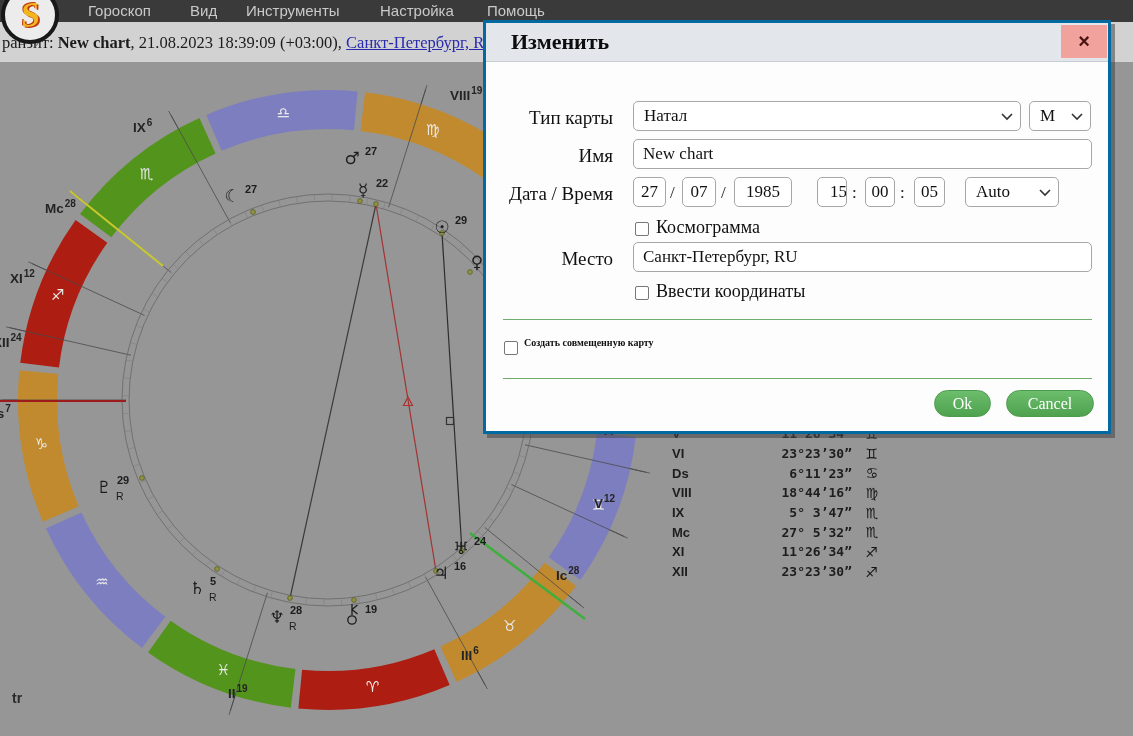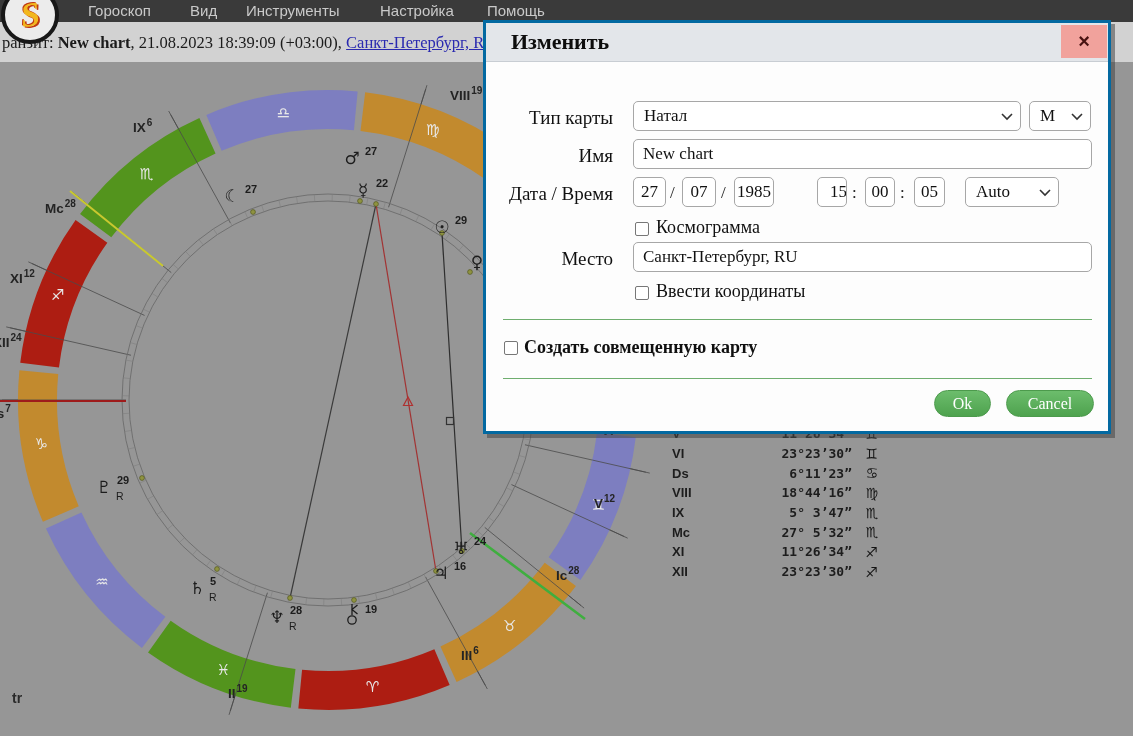--- a/index.html
+++ b/index.html
@@ -343,21 +343,21 @@
   </div>
 
   <div class="f-label" style="top:122px">Имя</div>
   <input class="ctl ti" style="left: 147px; top: 116px; width: 459px;" type="text" value="New chart">
 
   <div class="f-label" style="top:160px">Дата / Время</div>
   <input class="ctl num" style="left: 147px; top: 154px; width: 33px;" type="text" value="27">
   <span class="sep" style="left:184px;top:160px">/</span>
   <input class="ctl num" style="left: 196px; top: 154px; width: 34px;" type="text" value="07">
   <span class="sep" style="left:235px;top:160px">/</span>
-  <input class="ctl num" style="left: 248px; top: 154px; width: 40px;" type="text" value="1985">
+  <input class="ctl num" style="left: 248px; top: 154px; width: 58px;" type="text" value="1985">
   <input class="ctl num" style="left: 331px; top: 154px; width: 30px; padding-left: 12px;" type="text" value="15">
   <span class="sep" style="left:366px;top:160px">:</span>
   <input class="ctl num" style="left: 379px; top: 154px; width: 30px;" type="text" value="00">
   <span class="sep" style="left:414px;top:160px">:</span>
   <input class="ctl num" style="left: 428px; top: 154px; width: 31px;" type="text" value="05">
   <div class="ctl sel" style="left:479px;top:154px;width:94px">
     <span>Auto</span>
     <svg class="chev" width="12" height="8">
         <polyline points="1,1 6,6 11,1" fill="none" stroke="#333" stroke-width="1.6"></polyline>
       </svg>
@@ -368,19 +368,19 @@
 
   <div class="f-label" style="top:225px">Место</div>
   <input class="ctl ti" style="left: 147px; top: 219px; width: 459px;" type="text" value="Санкт-Петербург, RU">
 
   <input type="checkbox" class="cbx" style="left: 149px; top: 263px;">
   <span class="cb-label" style="left:170px;top:258px">Ввести координаты</span>
 
   <div class="hr-green" style="top:296px"></div>
 
   <input type="checkbox" class="cbx" style="left: 18px; top: 318px;">
-  <span class="cb-label" style="left:38px;top:314px;font-weight:bold;font-size:18px">Создать совмещенную карту</span>
+  <span class="cb-label" style="left:38px;top:314px;font-weight:bold;font-size:10px">Создать совмещенную карту</span>
 
   <div class="hr-green" style="top:355px"></div>
 
   <div class="btn" style="left:448px;width:57px">Ok</div>
   <div class="btn" style="left:520px;width:88px">Cancel</div>
 </div>
 
 </body></html>

